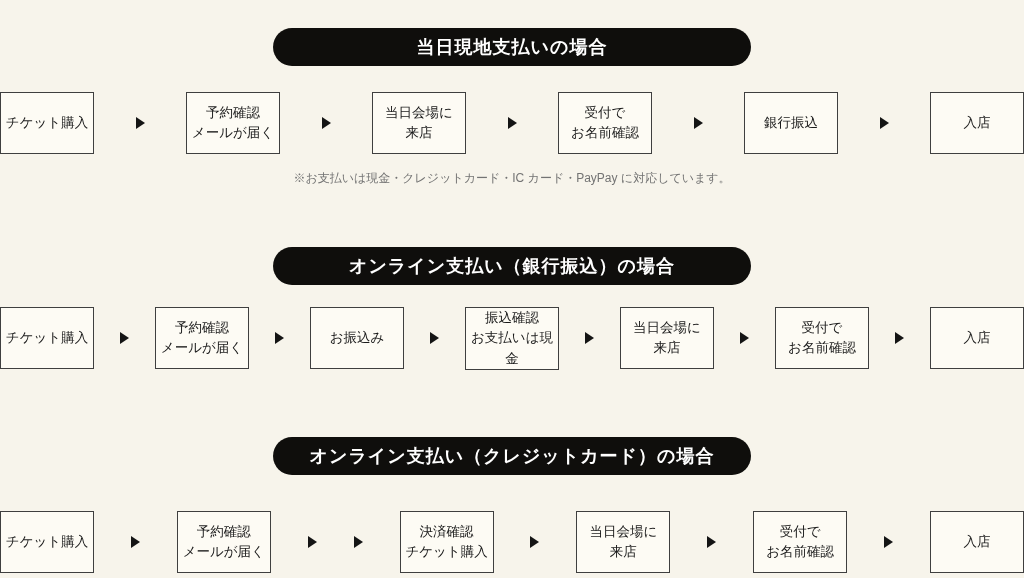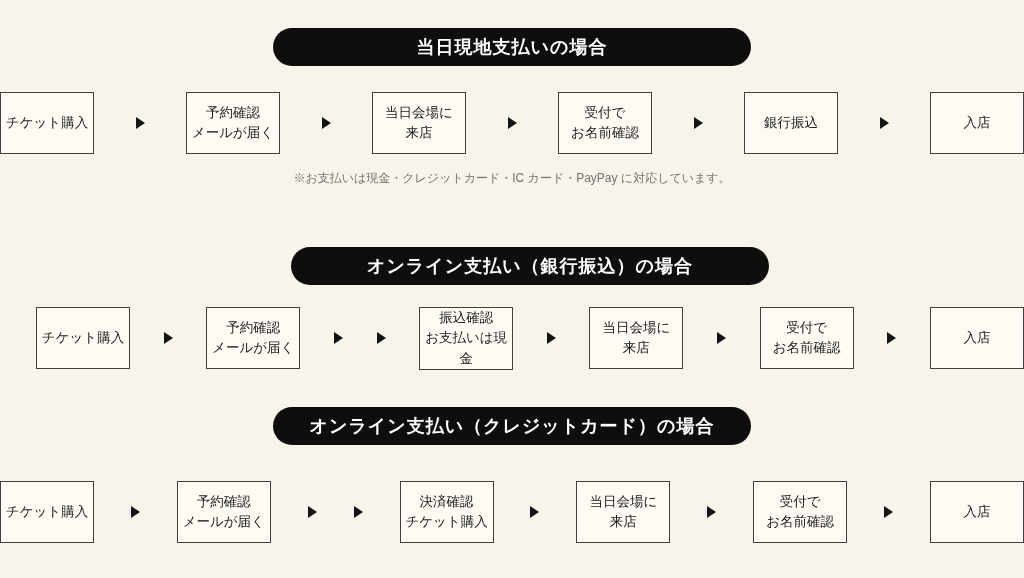--- a/index.html
+++ b/index.html
@@ -30,21 +30,21 @@
   .arrow {
     width:0; height:0; flex:0 0 auto;
     border-top:6px solid transparent;
     border-bottom:6px solid transparent;
     border-left:9px solid var(--arrow, #141414);
   }
   .note { text-align:center; font-size:12px; margin-top:16px; color:#737373; }
   .sec1 .pill { margin-bottom:26px; }
   .sec1 { margin-bottom:60px; }
   .sec2 .pill { margin-bottom:22px; }
-  .sec2 { margin-bottom:37px;padding-left:36px; }
+  .sec2 { margin-bottom:67px; }
   .sec3 .pill { margin-bottom:36px; }
 </style>
 </head>
 <body>
 
 <div class="page">
 
   <section class="sec1">
     <div class="pill">
       <span>当日現地支払いの場合</span>
@@ -71,20 +71,21 @@
   <section class="sec2">
     <div class="pill">
       <span>オンライン支払い（銀行振込）の場合</span>
     </div>
     <div class="row">
       <div class="box">チケット購入</div>
       <span class="arrow"></span>
       <div class="box">予約確認
 メールが届く</div>
       <span class="arrow"></span>
+      <div class="box">お振込み</div>
       <span class="arrow"></span>
       <div class="box">振込確認
 お支払いは現金</div>
       <span class="arrow"></span>
       <div class="box">当日会場に
 来店</div>
       <span class="arrow"></span>
       <div class="box">受付で
 お名前確認</div>
       <span class="arrow"></span>

